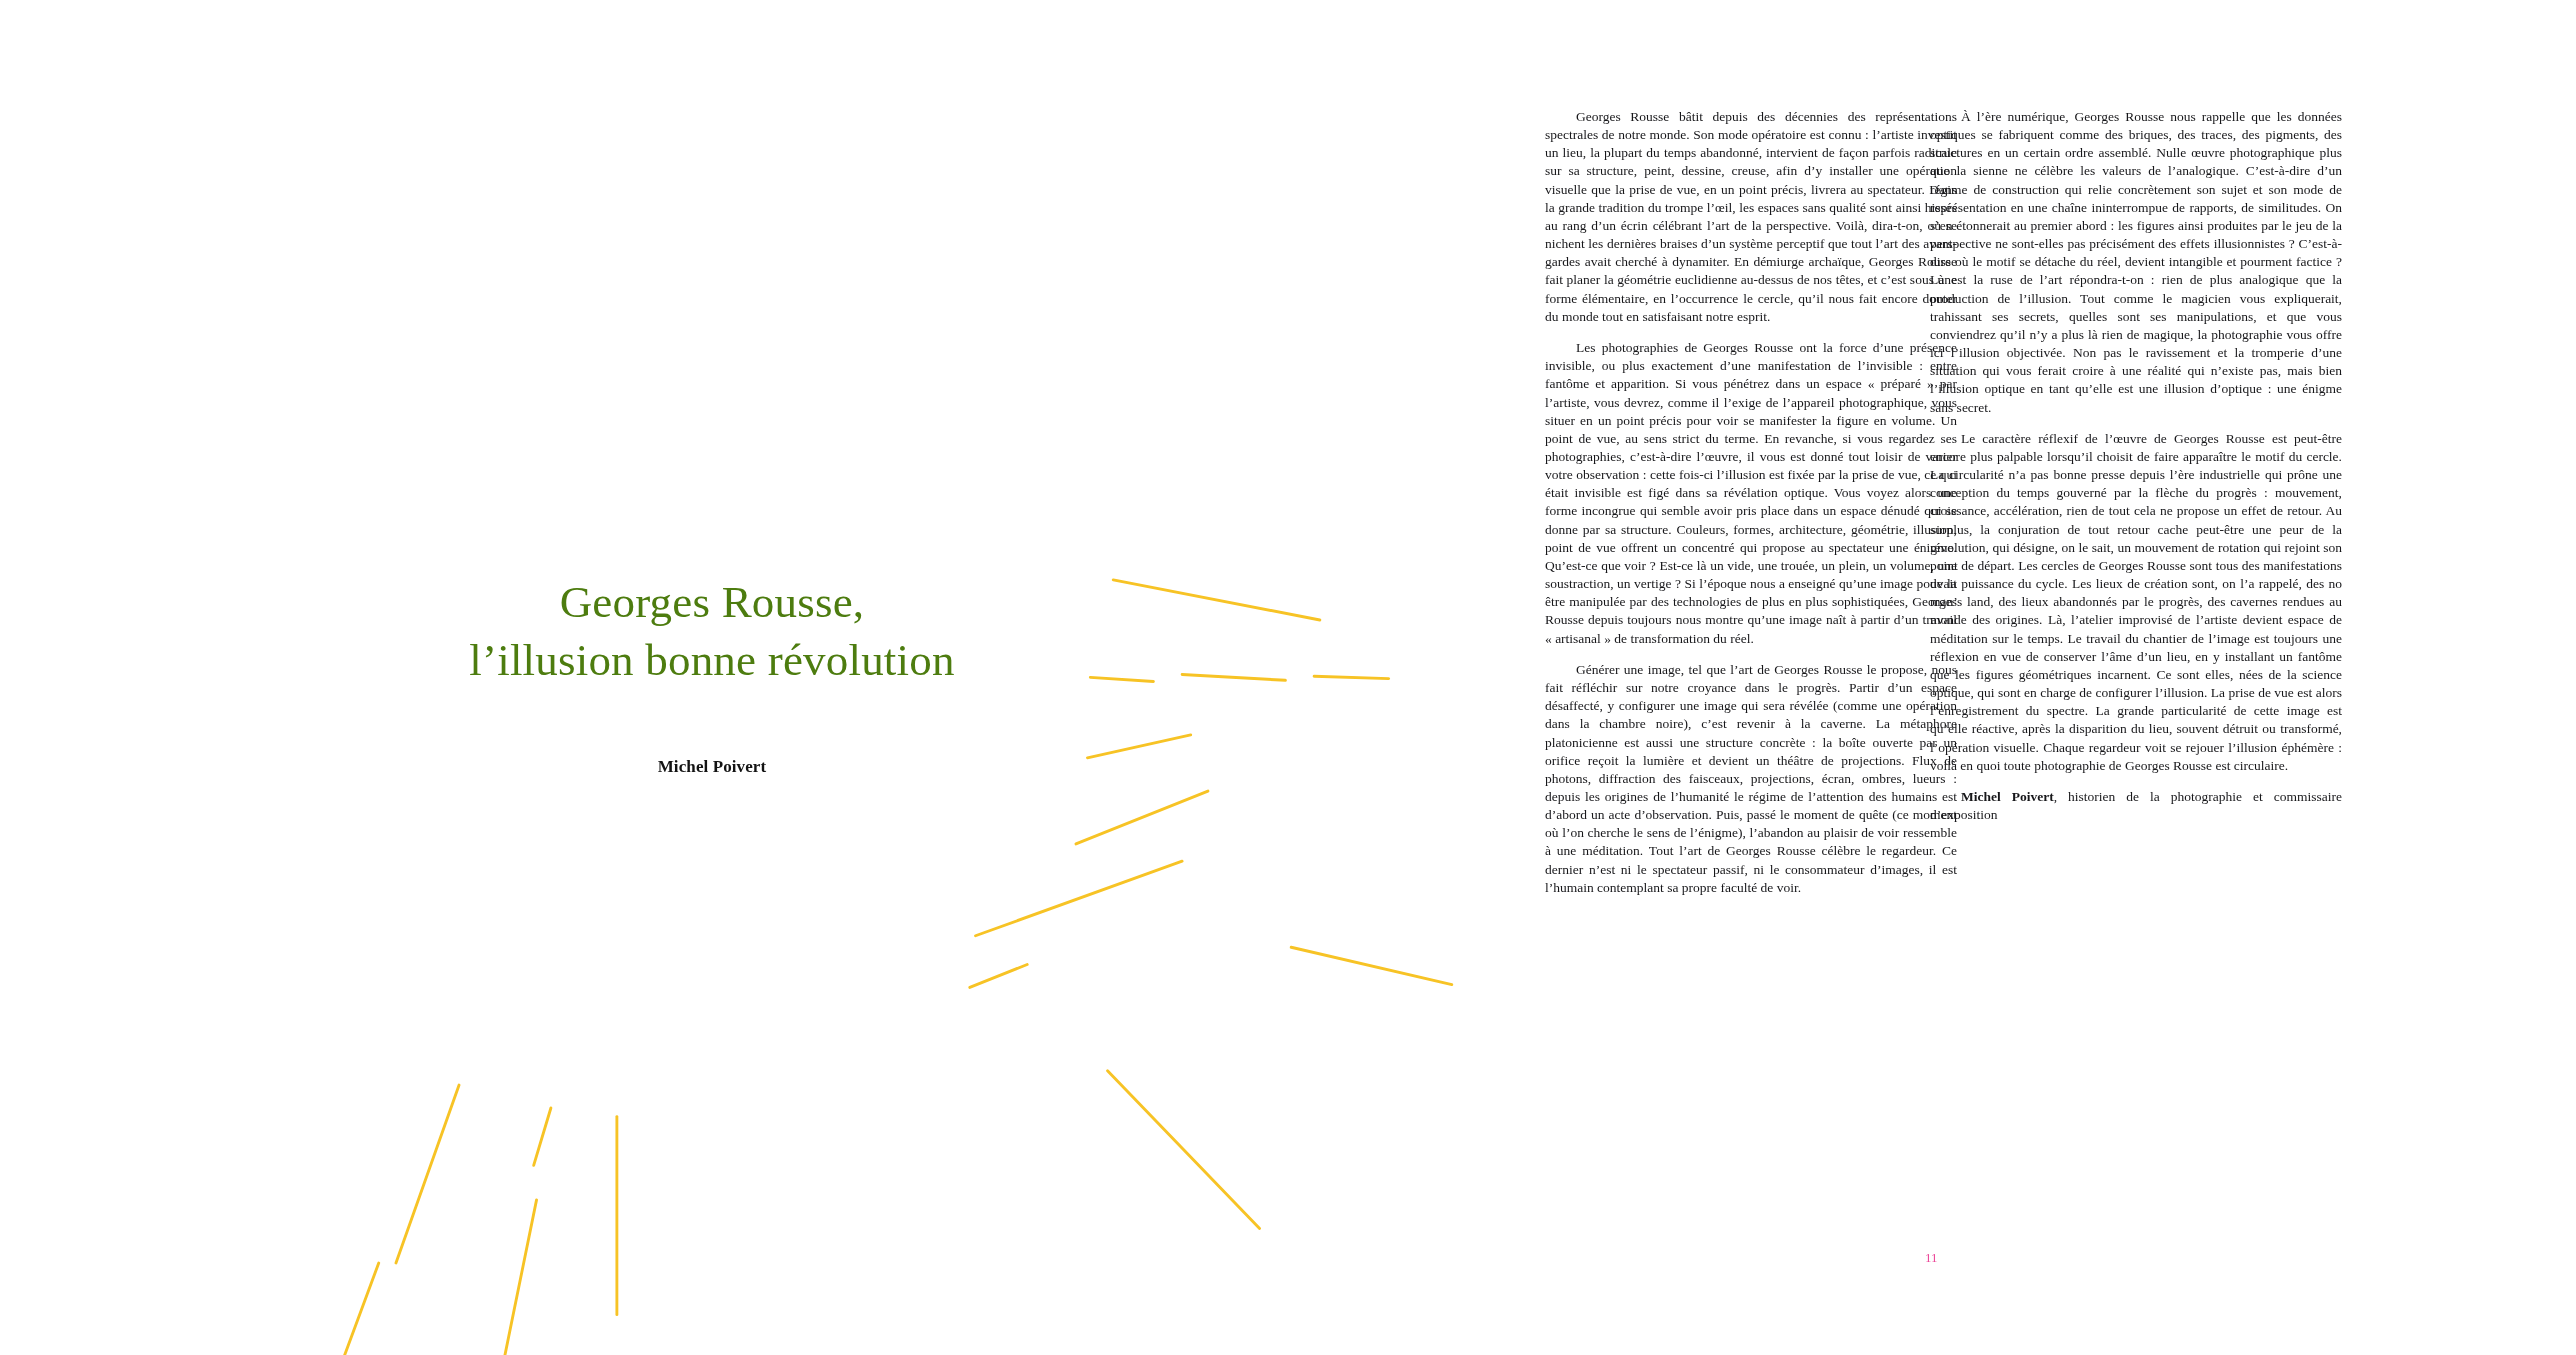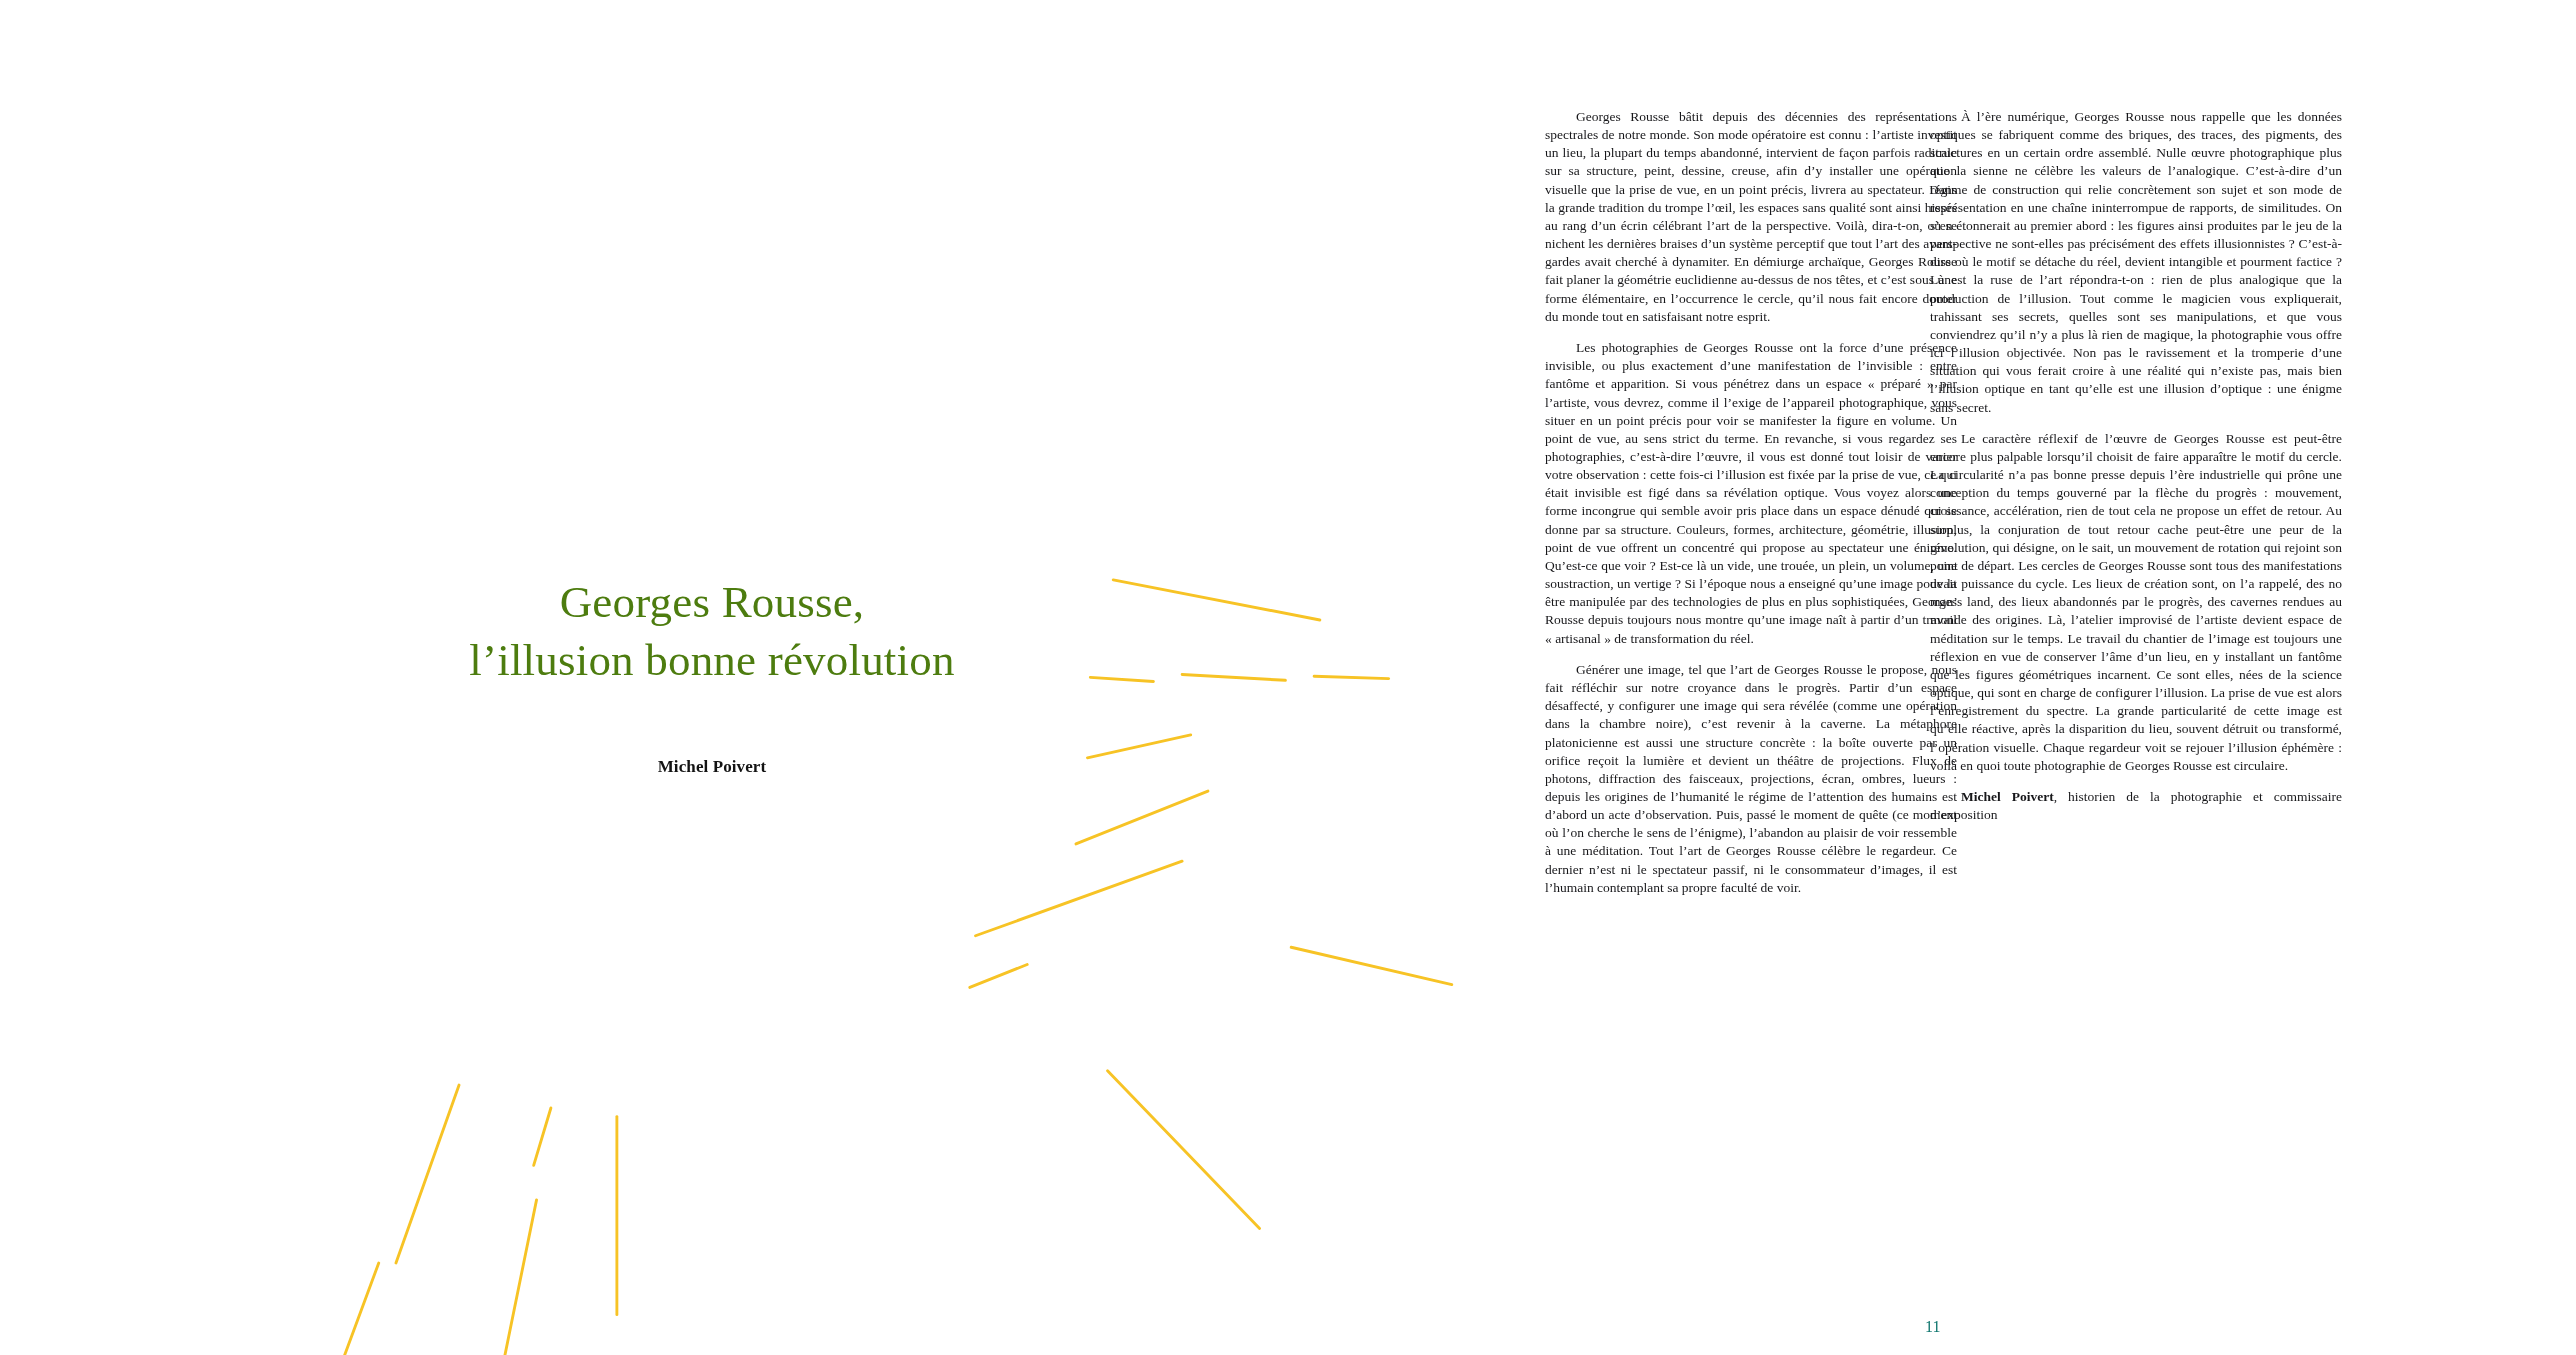--- a/index.html
+++ b/index.html
@@ -88,24 +88,24 @@
     line-height: 1.35;
   }
   .bio .bio-name {
     font-weight: 700;
   }
 
   
   .folio {
     position: absolute;
     left: 1925px;
-    top: 1318px;
+    top: 1250px;
     font-family: "Liberation Serif", serif;
-    font-size: 16px;
-    color: #0f766e;
+    font-size: 13px;
+    color: #ec4899;
   }
 </style>
 </head>
 <body>
 
 <div class="page">
 
   <svg class="rays" viewBox="0 0 2600 2362" preserveAspectRatio="none">
     <g id="rays-group" stroke="#f7c325" stroke-width="5" stroke-linecap="round" fill="none">
         <line x1="1940" y1="1010" x2="2300" y2="1080"></line>

